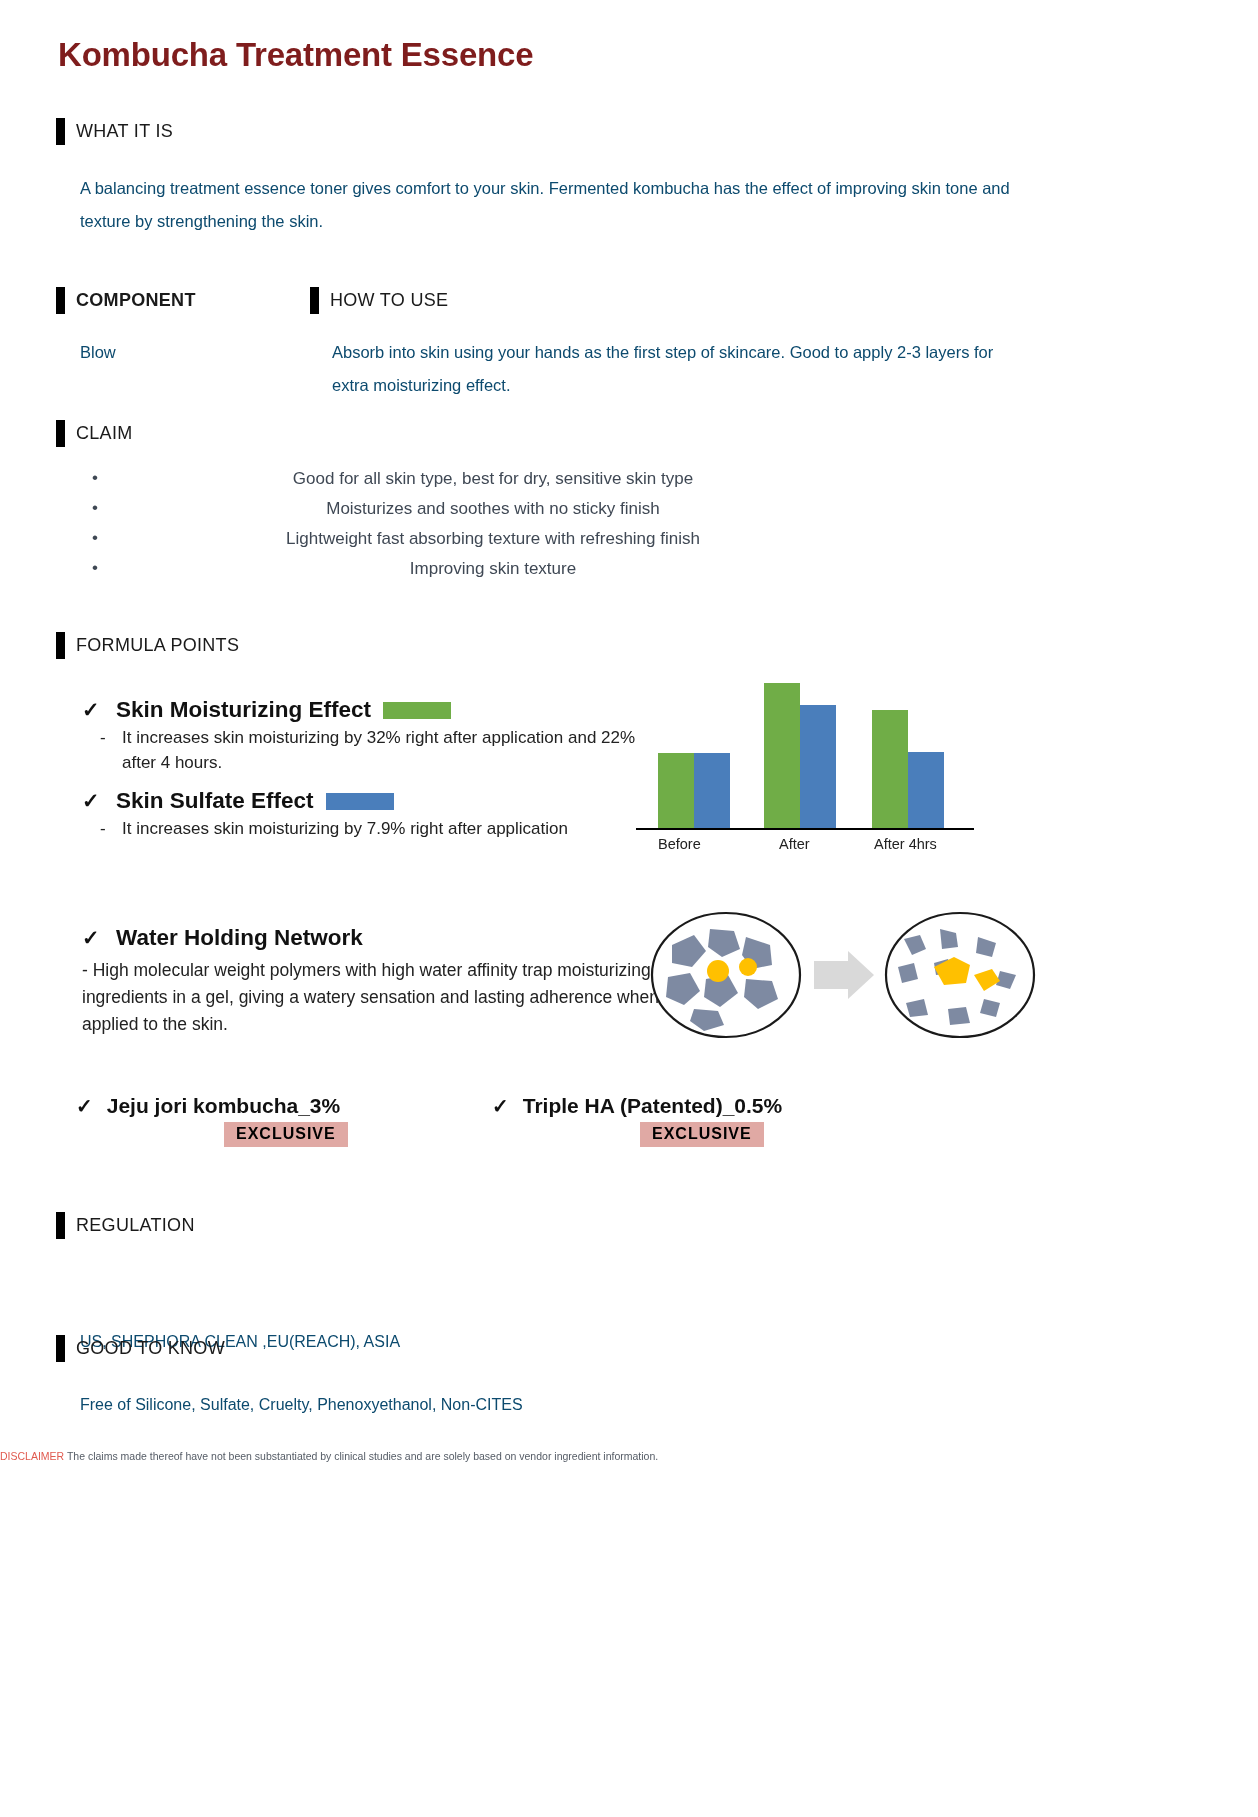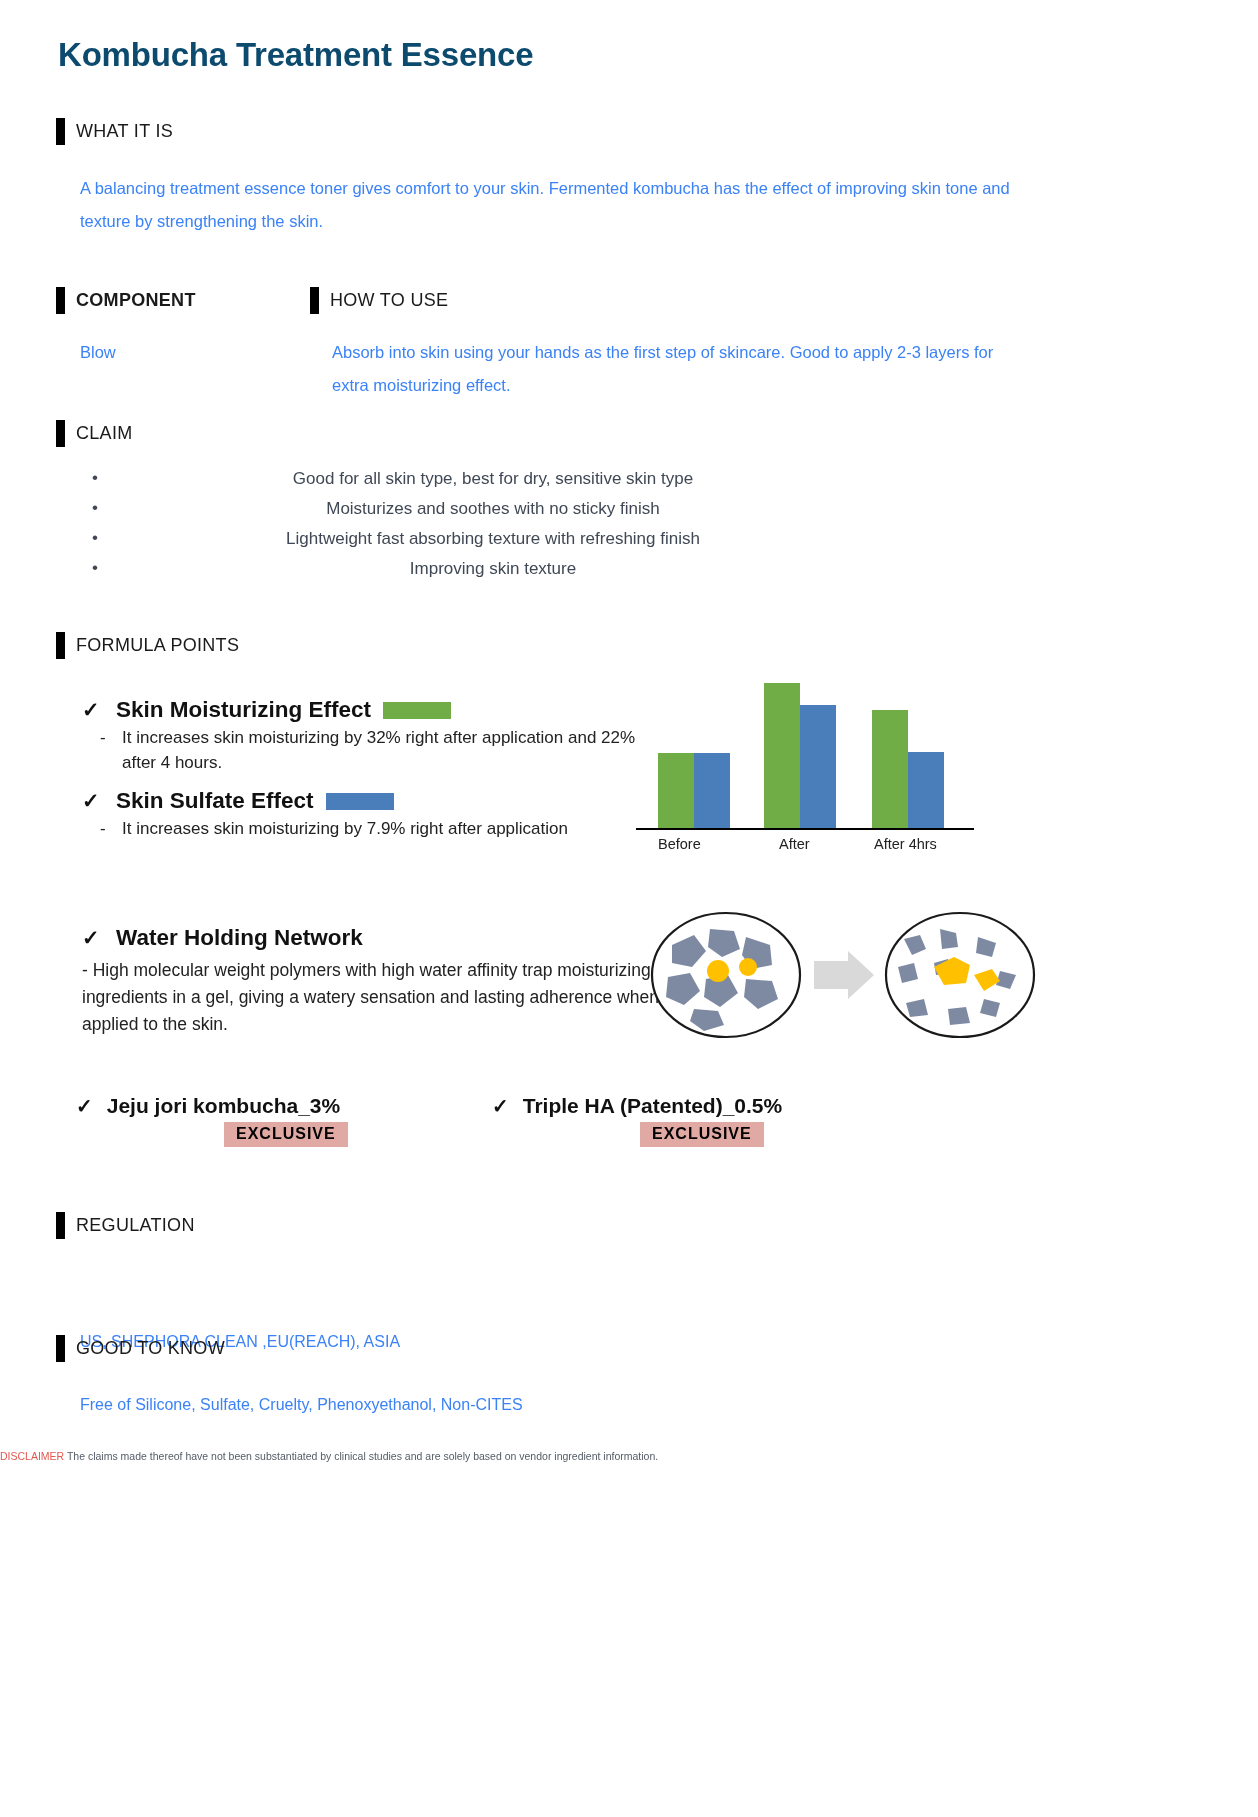--- a/index.html
+++ b/index.html
@@ -21,21 +21,21 @@
     padding: 0;
   }
 
   
   .doc-title {
     position: absolute;
     left: 58px;
     top: 36px;
     font-size: 33px;
     font-weight: bold;
-    color: #0c4a6e;
+    color: #7f1d1d;
     letter-spacing: -0.2px;
   }
 
   
   .sec-head {
     position: absolute;
     display: flex;
     align-items: center;
   }
   .sec-bar {
@@ -49,21 +49,21 @@
     color: #1a1a1a;
     letter-spacing: 0.3px;
     white-space: nowrap;
   }
 
   
   .body-text {
     position: absolute;
     font-size: 16.5px;
     line-height: 33px;
-    color: #3b82f6;
+    color: #0c4a6e;
   }
   .claim-list {
     position: absolute;
     margin: 0;
     padding: 0;
     list-style: none;
     font-size: 17px;
     line-height: 30px;
     color: #3f4854;
     text-align: center;

